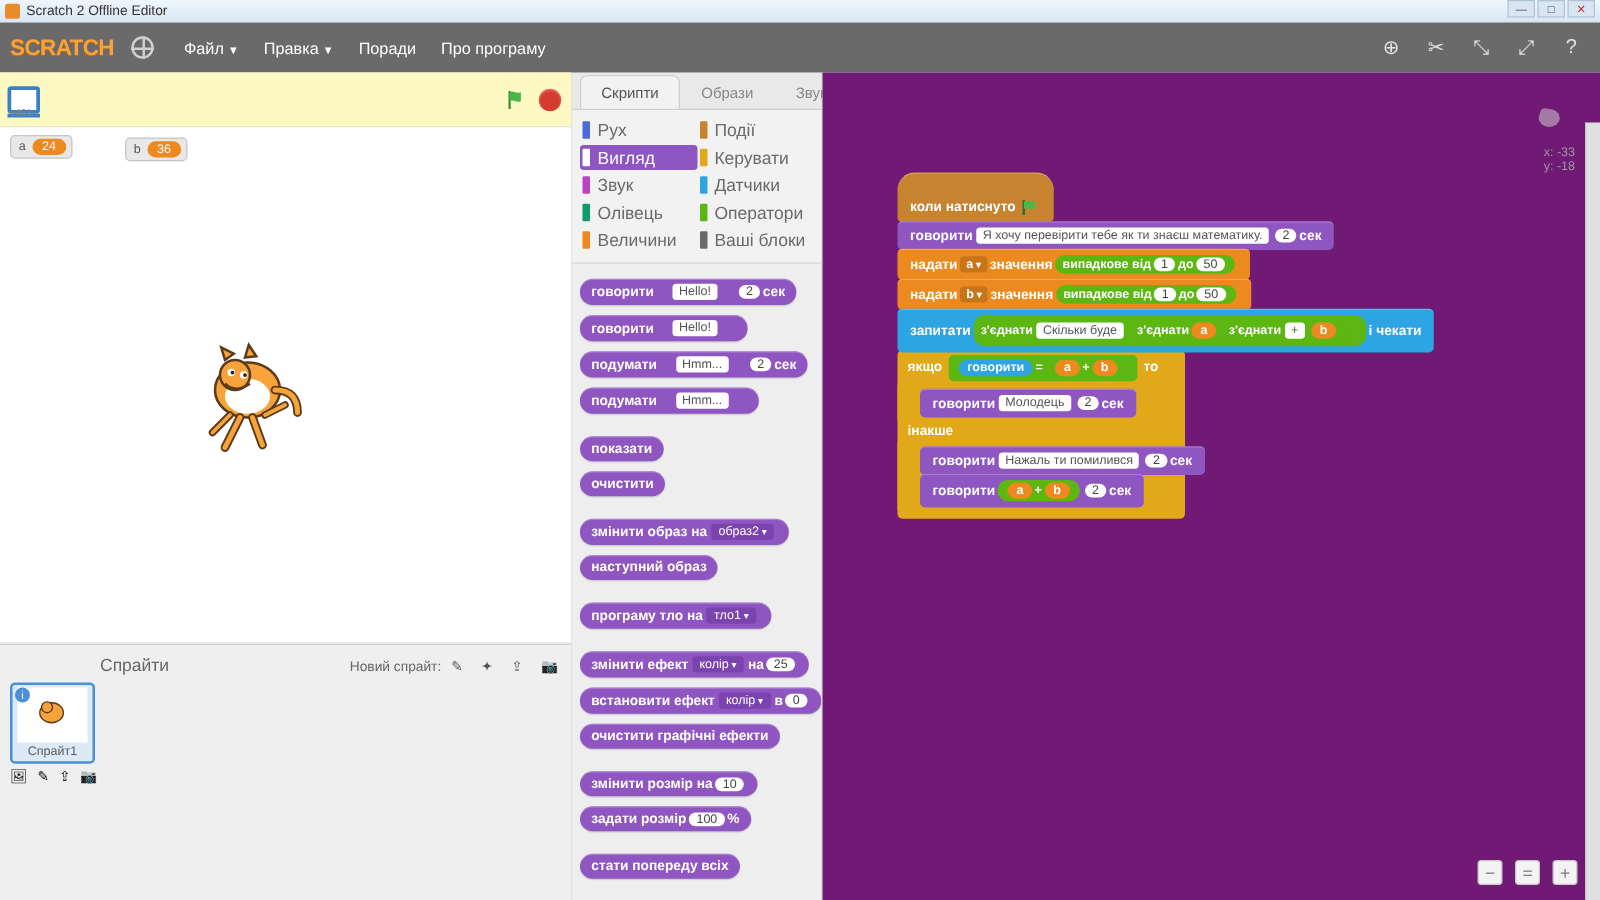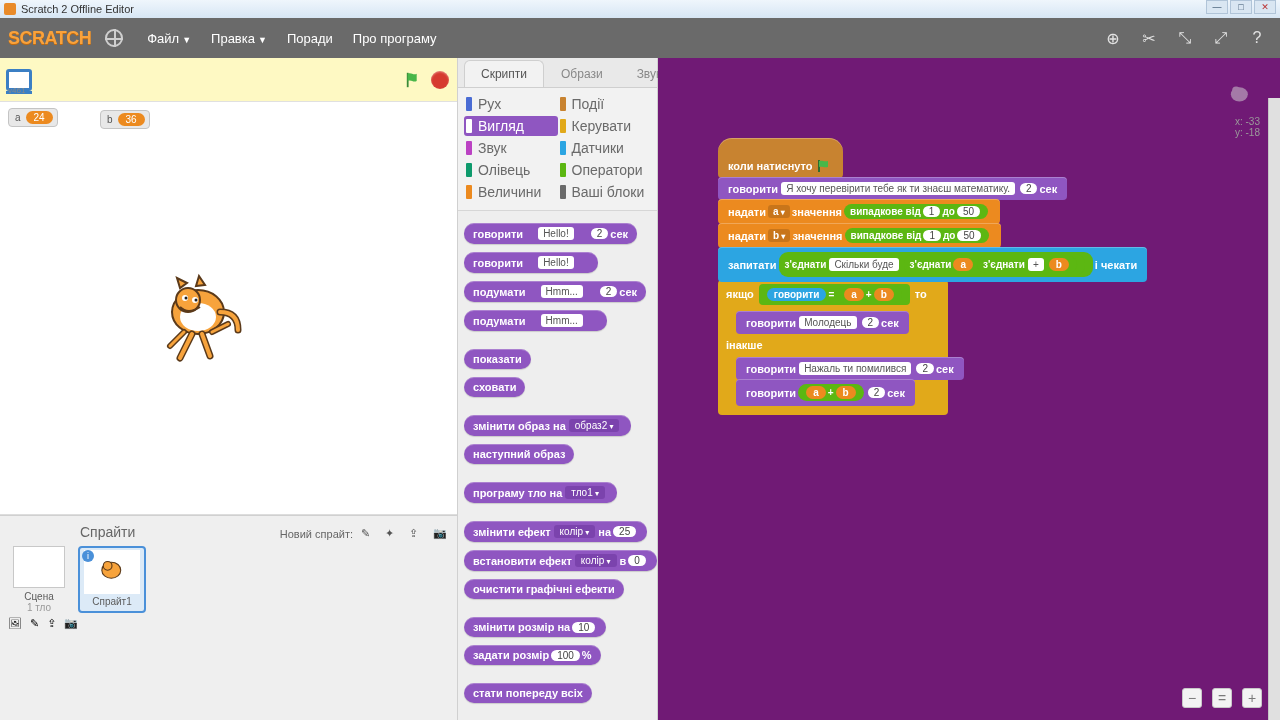--- a/index.html
+++ b/index.html
@@ -199,25 +199,20 @@
         <div class="sptitle">Спрайти</div>
         <div class="newsp">
           <span>Новий спрайт:</span>
           <span class="nic">✎</span>
           <span class="nic">✦</span>
           <span class="nic">⇪</span>
           <span class="nic">📷</span>
         </div>
       </div>
       <div class="spgrid">
-        <div class="stagecell">
-          <div class="thumb"></div>
-          <div>Сцена</div>
-          <div style="color:#999">1 тло</div>
-        </div>
         <div class="spritecell">
           <div class="ic">i</div>
           <div class="th">
               <svg width="44" height="40" viewBox="0 0 100 110">
                 <use href="#c"></use>
             <ellipse cx="48" cy="50" rx="26" ry="22" fill="#f7a33c" stroke="#5b3a1a" stroke-width="3"></ellipse>
             <circle cx="38" cy="38" r="12" fill="#f7a33c" stroke="#5b3a1a" stroke-width="3"></circle>
           </svg>
             </div>
           <div>Спрайт1</div>
@@ -296,21 +291,21 @@
           <span class="txt">Hmm...</span>
           <span class="num">2</span>
           <span>сек</span>
         </div><br>
       <div class="lb">
           <span>подумати</span>
           <span class="txt">Hmm...</span>
         </div>
       <div class="gr"></div>
       <div class="lb">показати</div><br>
-      <div class="lb">сховати</div>
+      <div class="lb">очистити</div>
       <div class="gr"></div>
       <div class="lb">
           <span>змінити образ на</span>
           <span class="dd">образ2</span>
         </div><br>
       <div class="lb">наступний образ</div>
       <div class="gr"></div>
       <div class="lb">
           <span>програму тло на</span>
           <span class="dd">тло1</span>

